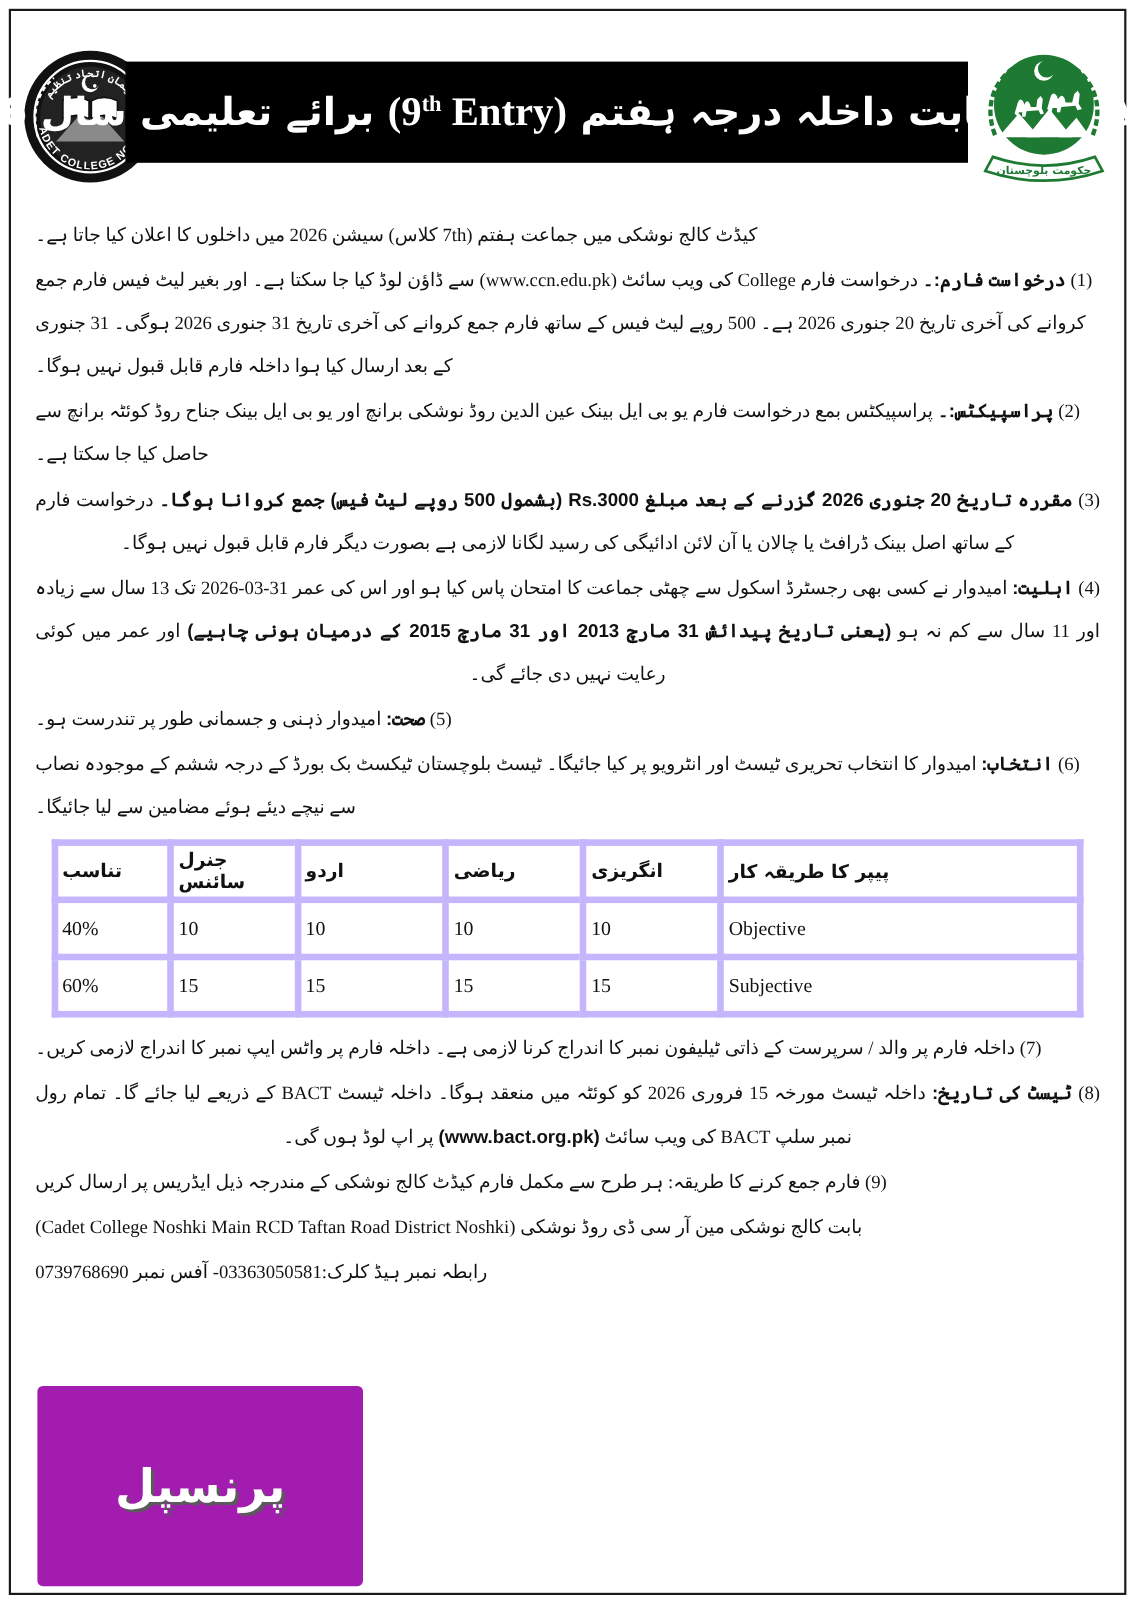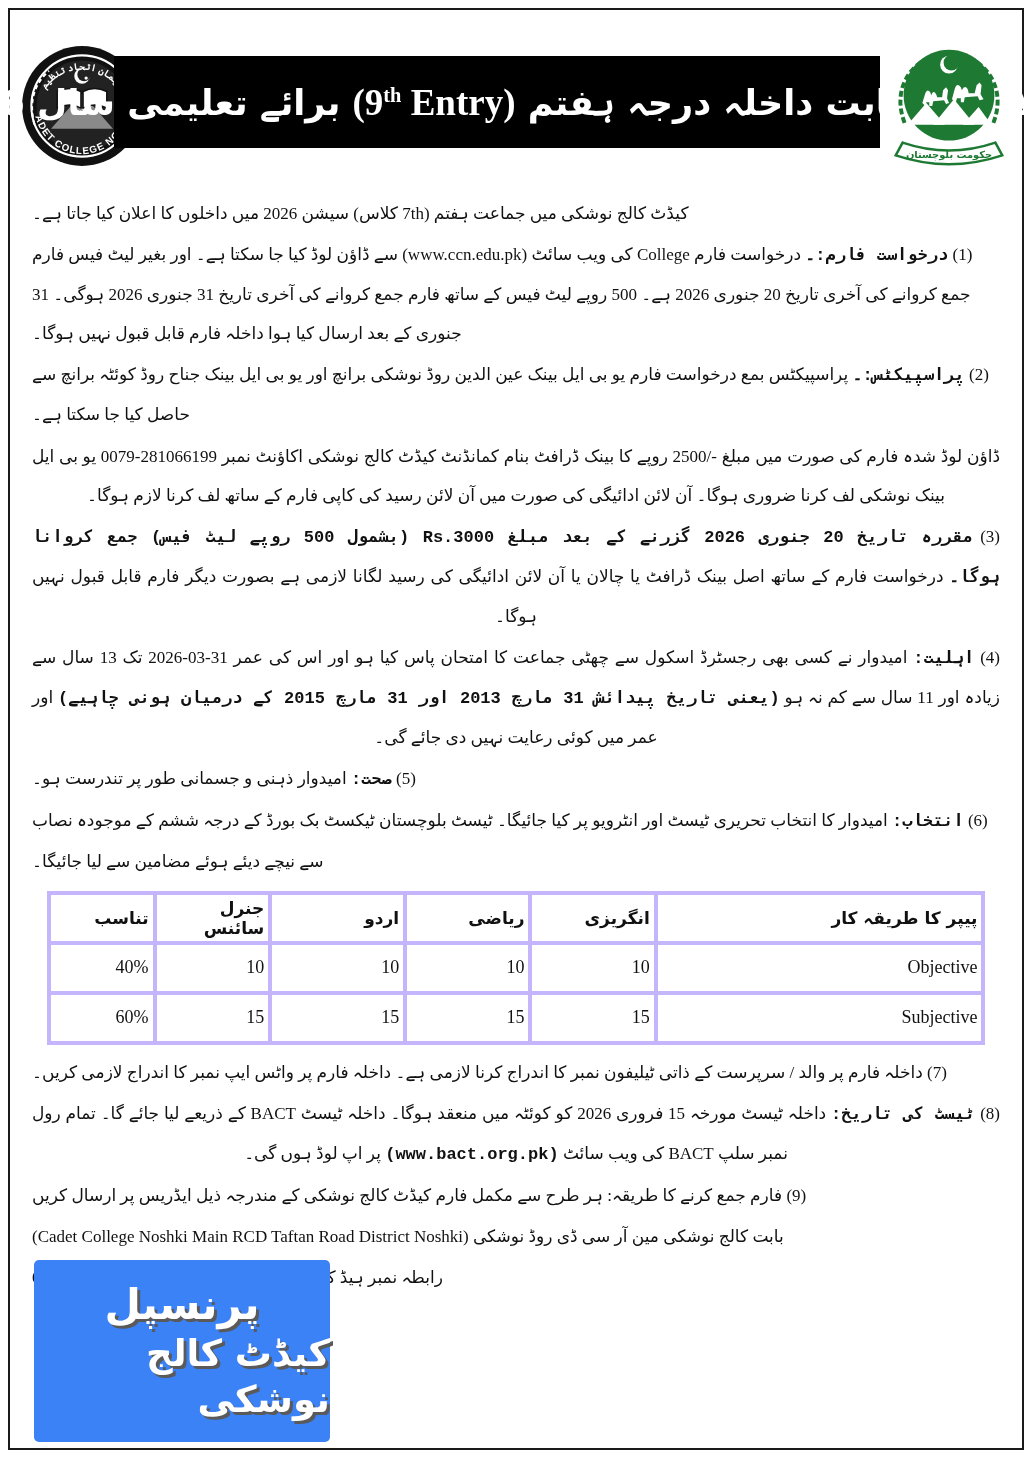--- a/index.html
+++ b/index.html
@@ -26,42 +26,42 @@
   .logo-left{position:absolute;left:10px;top:8px;width:124px;height:124px;}
   .logo-right{position:absolute;right:6px;top:2px;width:134px;height:148px;}
   .green{fill:var(--emblem-green,#1e7a33);}
   .green-stroke{stroke:var(--emblem-green,#1e7a33);}
   
   .content{margin:18px 22px 0 22px;}
   .para{
     direction:rtl;text-align:left;font-size:17px;line-height:2.3;margin:2px 0;
     font-family:"Liberation Serif","DejaVu Sans",serif;
   }
-  .para b{font-family:Liberation Mono, monospace;}
+  .para b{font-family:Liberation Sans, sans-serif;}
   .jc{text-align:justify;text-align-last:center;}
   .indent-r{padding-right:105px;}
   
   table.exam{
     direction:rtl;border-collapse:collapse;width:97%;margin:10px auto 8px auto;
     font-size:18px;
   }
   table.exam th,table.exam td{
-    border:4px solid #c4b5fd;text-align:right;vertical-align:middle;height:46px;padding:0 4px;
+    border:6px solid #c4b5fd;text-align:left;vertical-align:middle;height:46px;padding:0 4px;
   }
   table.exam th{font-weight:bold;font-family:"DejaVu Sans",sans-serif;font-size:17px;}
   table.exam td{font-family:"Liberation Serif","DejaVu Sans",serif;}
   table.exam th:nth-child(1){width:34%;}
   table.exam th:nth-child(2){width:13%;}
   table.exam th:nth-child(3){width:13%;margin-top:15px;}
   table.exam th:nth-child(4){width:14%;}
   table.exam th:nth-child(5){width:12%;}
   table.exam th:nth-child(6){width:11%;}
   
   .stamp{
-    position:absolute;left:24px;top:1250px;width:296px;height:182px;background:#3b82f6;
+    position:absolute;left:24px;top:1250px;width:296px;height:182px;background:#a21caf;
     border-radius:5px;display:flex;flex-direction:column;align-items:center;justify-content:center;
   }
   .stamp .l1,.stamp .l2{
     direction:rtl;color:#fff;font-weight:bold;font-family:"DejaVu Sans",sans-serif;
     text-shadow:3px 3px 0 #5a5a5a;line-height:1.25;
   }
   .stamp .l1{font-size:42px;}
   .stamp .l2{font-size:37px;}
   
   .arc-text{fill:#fff;font-family:"Liberation Sans",sans-serif;font-weight:bold;}
@@ -156,23 +156,20 @@
       <b>درخواست فارم:۔</b>
       <span>درخواست فارم College کی ویب سائٹ (www.ccn.edu.pk) سے ڈاؤن لوڈ کیا جا سکتا ہے۔ اور بغیر لیٹ فیس فارم جمع کروانے کی آخری تاریخ 20 جنوری 2026 ہے۔ 500 روپے لیٹ فیس کے ساتھ فارم جمع کروانے کی آخری تاریخ 31 جنوری 2026 ہوگی۔ 31 جنوری کے بعد ارسال کیا ہوا داخلہ فارم قابل قبول نہیں ہوگا۔</span>
     </p>
 
     <p class="para">
       <span>(2)</span>
       <b>پراسپیکٹس:۔</b>
       <span>پراسپیکٹس بمع درخواست فارم یو بی ایل بینک عین الدین روڈ نوشکی برانچ اور یو بی ایل بینک جناح روڈ کوئٹہ برانچ سے حاصل کیا جا سکتا ہے۔</span>
     </p>
 
-    <p class="para jc">
-      <span>ڈاؤن لوڈ شدہ فارم کی صورت میں مبلغ -/2500 روپے کا بینک ڈرافٹ بنام کمانڈنٹ کیڈٹ کالج نوشکی اکاؤنٹ نمبر 281066199-0079 یو بی ایل بینک نوشکی لف کرنا ضروری ہوگا۔ آن لائن ادائیگی کی صورت میں آن لائن رسید کی کاپی فارم کے ساتھ لف کرنا لازم ہوگا۔</span>
-    </p>
 
     <p class="para jc">
       <span>(3)</span>
       <b>مقررہ تاریخ 20 جنوری 2026 گزرنے کے بعد مبلغ Rs.3000 (بشمول 500 روپے لیٹ فیس) جمع کروانا ہوگا۔</b>
       <span>درخواست فارم کے ساتھ اصل بینک ڈرافٹ یا چالان یا آن لائن ادائیگی کی رسید لگانا لازمی ہے بصورت دیگر فارم قابل قبول نہیں ہوگا۔</span>
     </p>
 
     <p class="para jc">
       <span>(4)</span>
       <b>اہلیت:</b>
@@ -247,16 +244,15 @@
       <span>بابت کالج نوشکی مین آر سی ڈی روڈ نوشکی</span>
       <span>(Cadet College Noshki Main RCD Taftan Road District Noshki)</span>
     </p>
 
     <p class="para indent-r">رابطہ نمبر ہیڈ کلرک:03363050581- آفس نمبر 0739768690</p>
 
   </div>
 
   <div class="stamp">
     <div class="l1">پرنسپل</div>
-    <div class="l2">کیڈٹ کالج نوشکی</div>
   </div>
 
 </div>
 
 </body></html>

